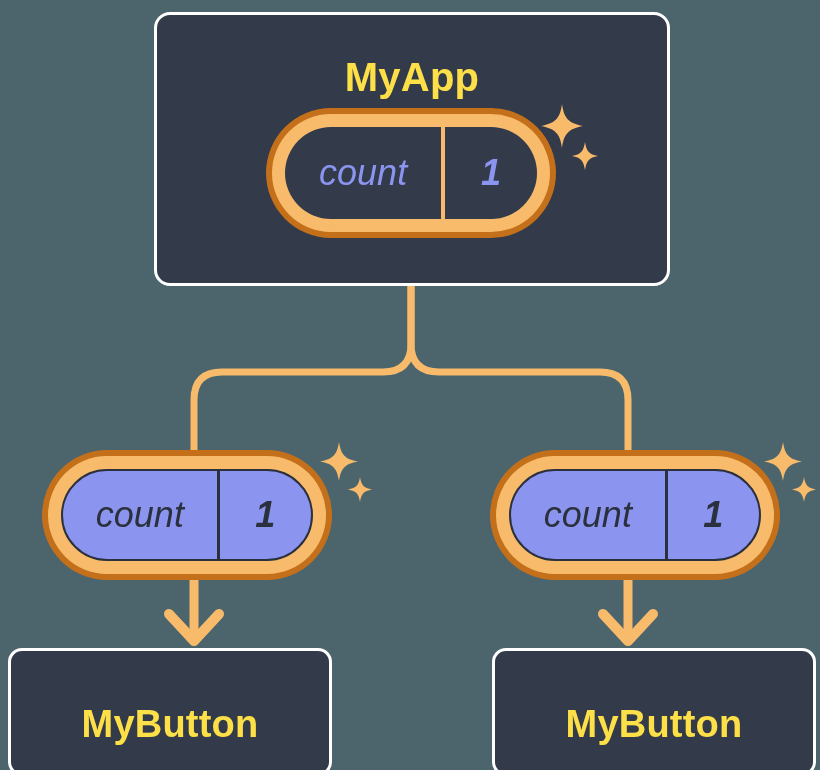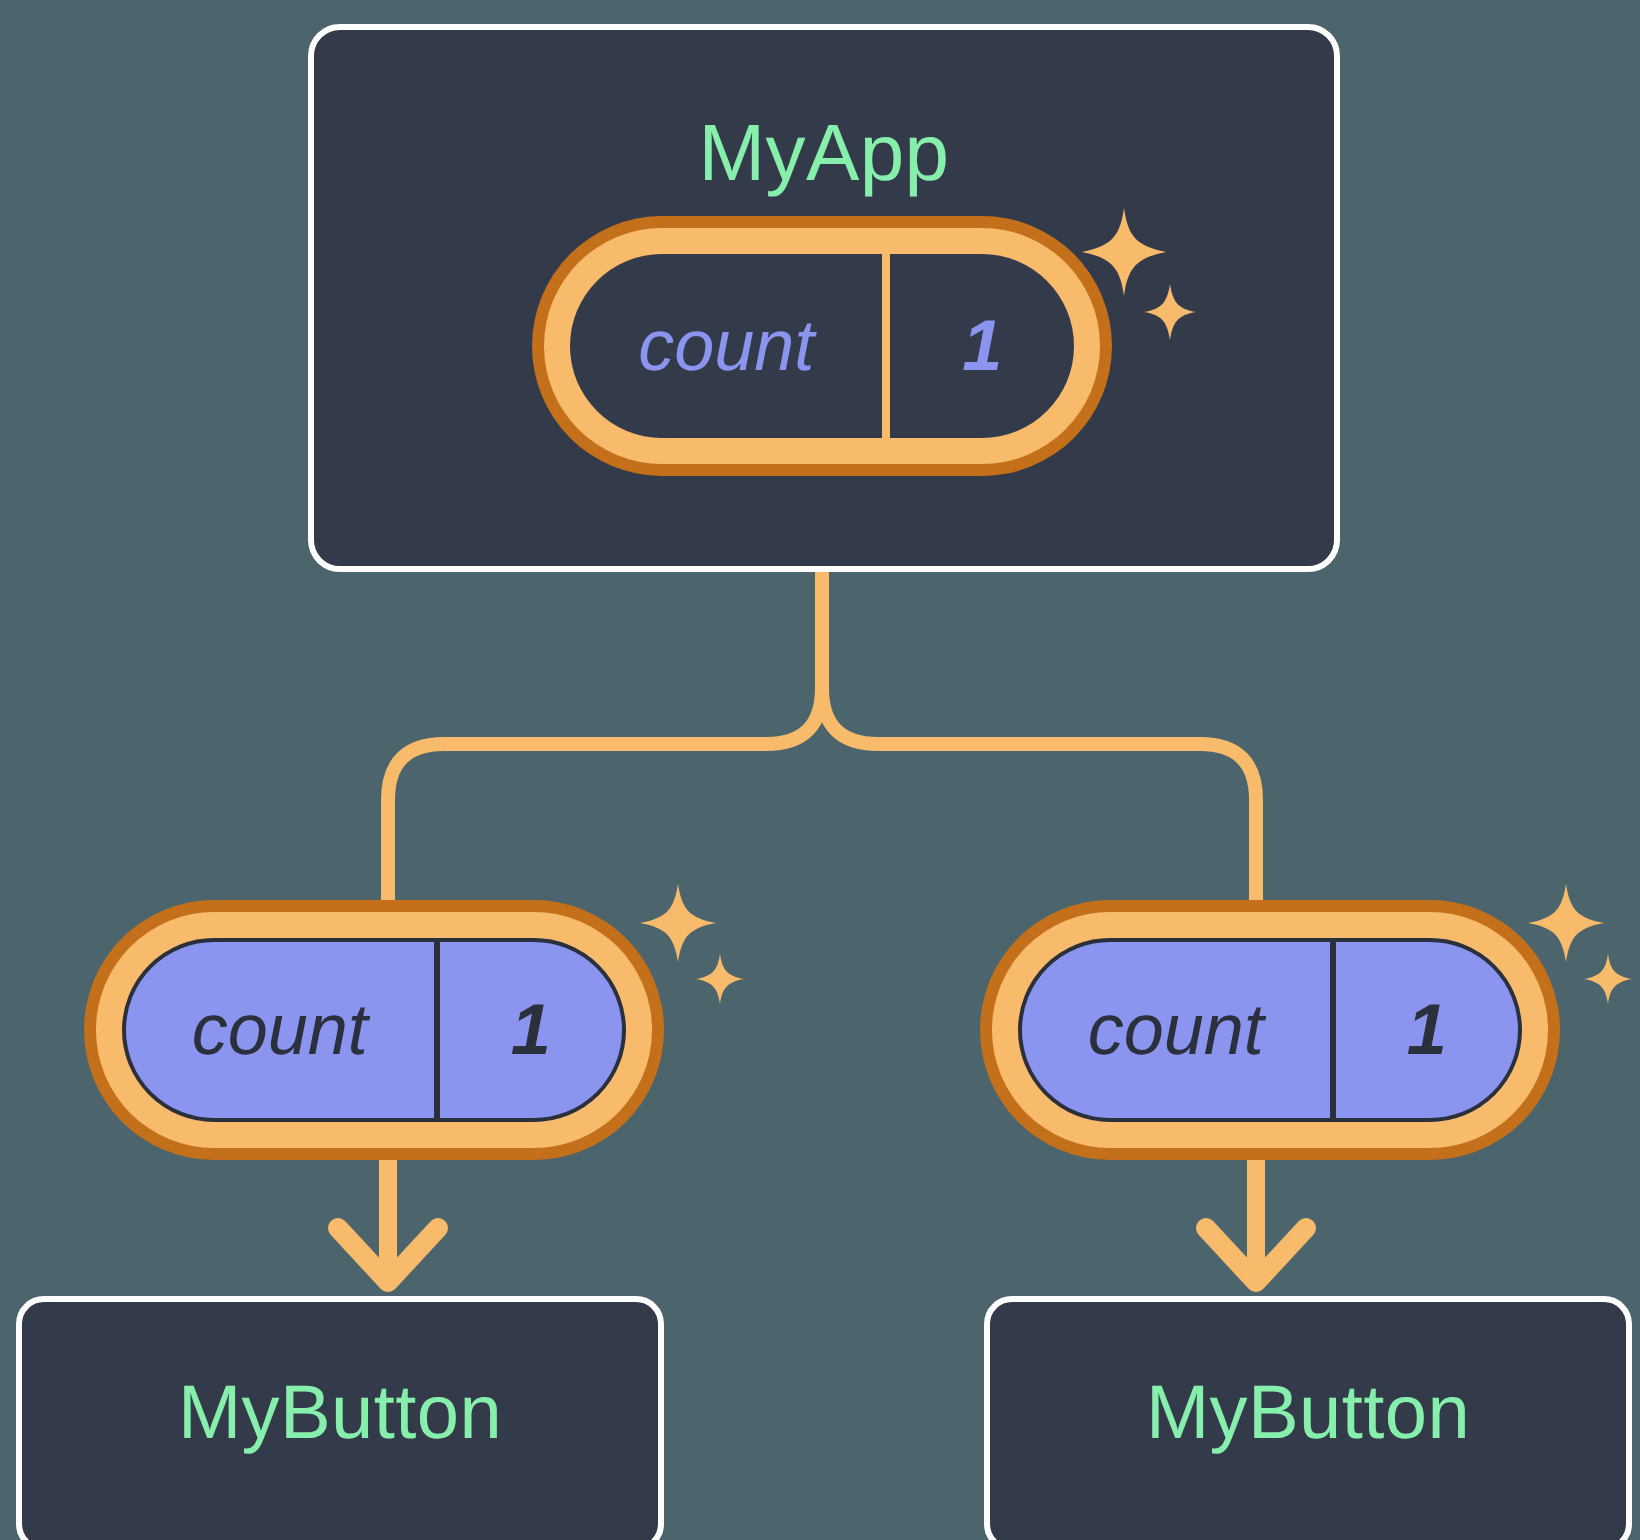--- a/index.html
+++ b/index.html
@@ -22,22 +22,22 @@
     box-sizing: border-box;
     background: #333a4a;
     border: 3px solid #ffffff;
     border-radius: 14px;
   }
   .card-title {
     position: absolute;
     left: 0;
     width: 100%;
     text-align: center;
-    color: #86efac;
-    font-weight: 400;
+    color: #fde047;
+    font-weight: 700;
     letter-spacing: 0.2px;
     white-space: nowrap;
   }
 
   #card-myapp {
     left: 154px;
     top: 12px;
     width: 516px;
     height: 274px;
     border-radius: 16px;
@@ -48,21 +48,21 @@
   }
 
   .card-mybutton {
     width: 324px;
     height: 128px;
     top: 648px;
   }
   #card-mybutton-left  { left: 8px; }
   #card-mybutton-right { left: 492px; }
   .card-mybutton .card-title {
-    top: 35px;
+    top: 52px;
     font-size: 38px;
   }
 
   
   .pill-wrap {
     position: absolute;
     box-sizing: border-box;
   }
   
   .pill-outer {

